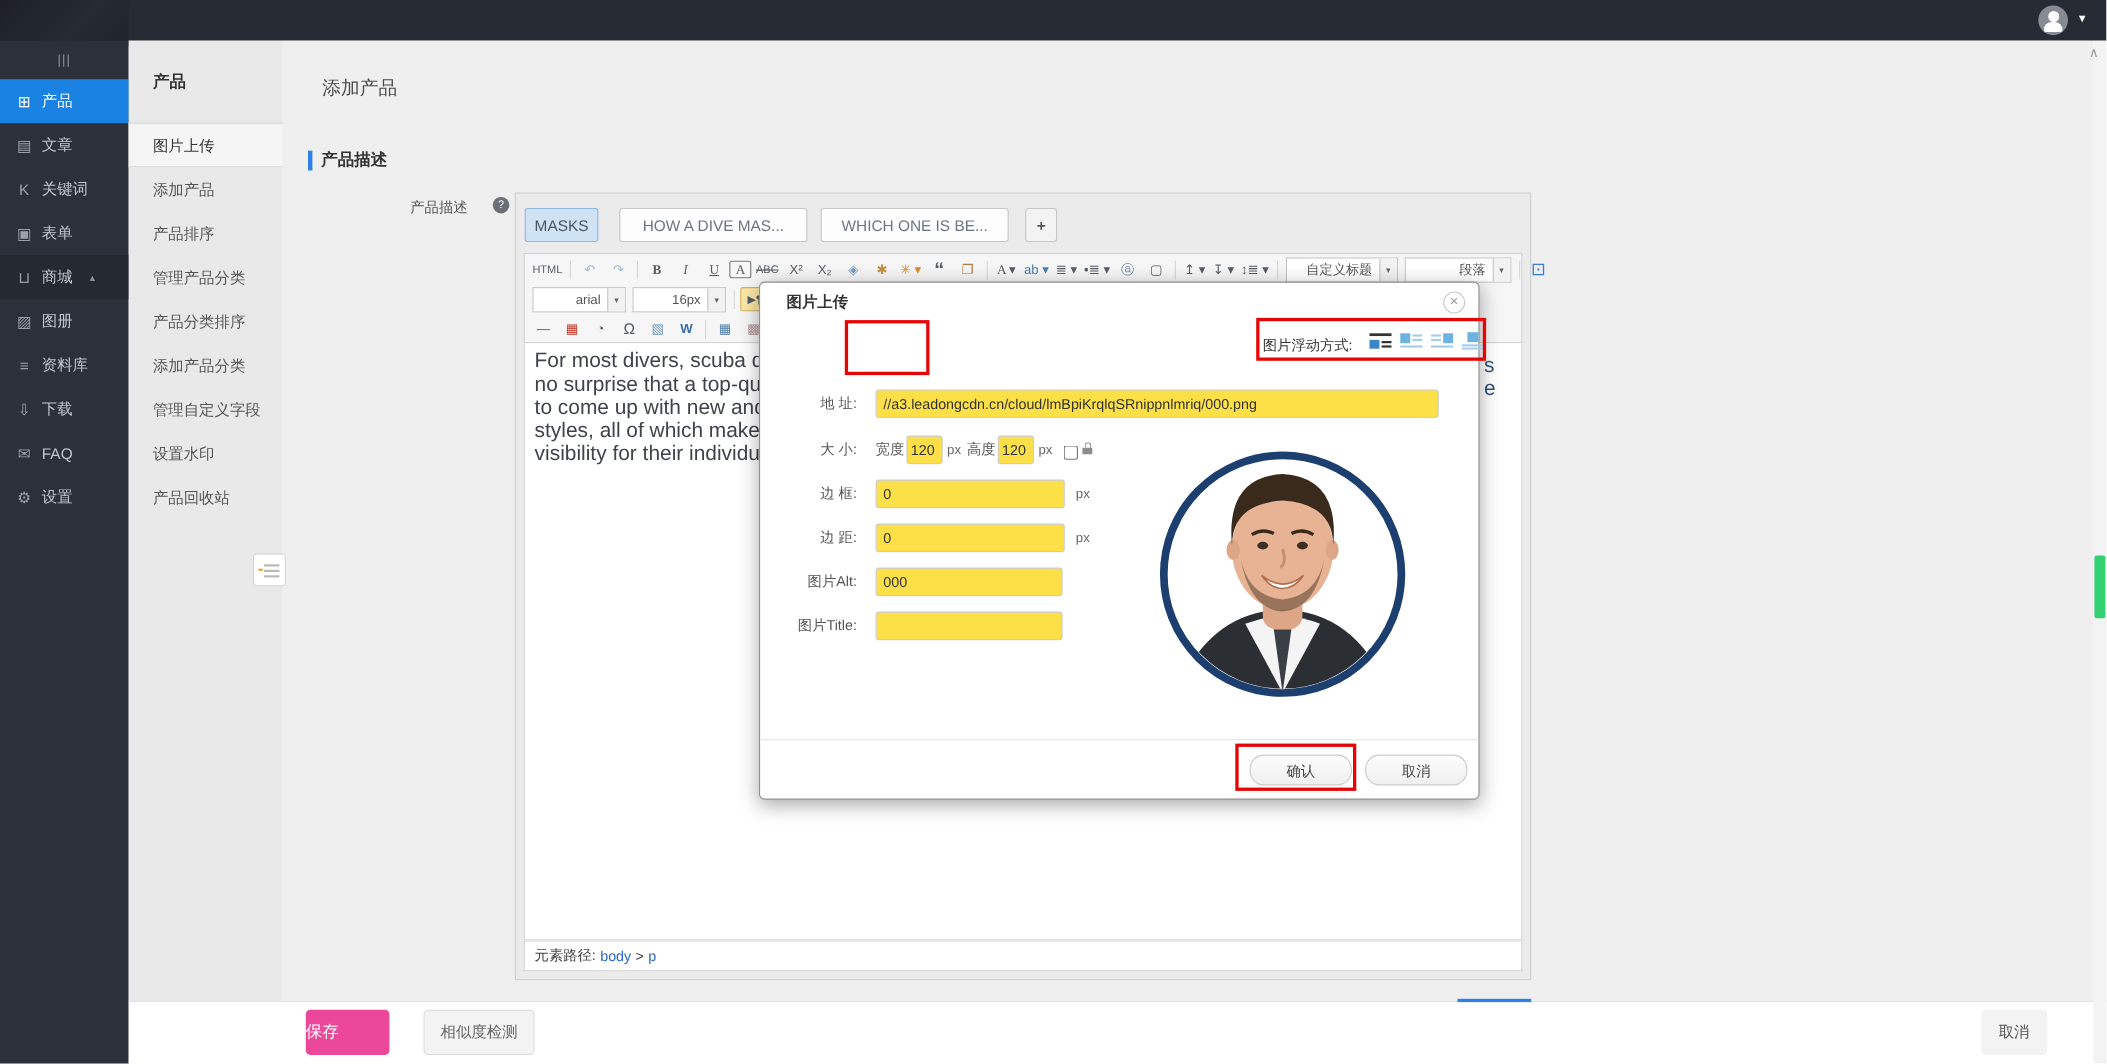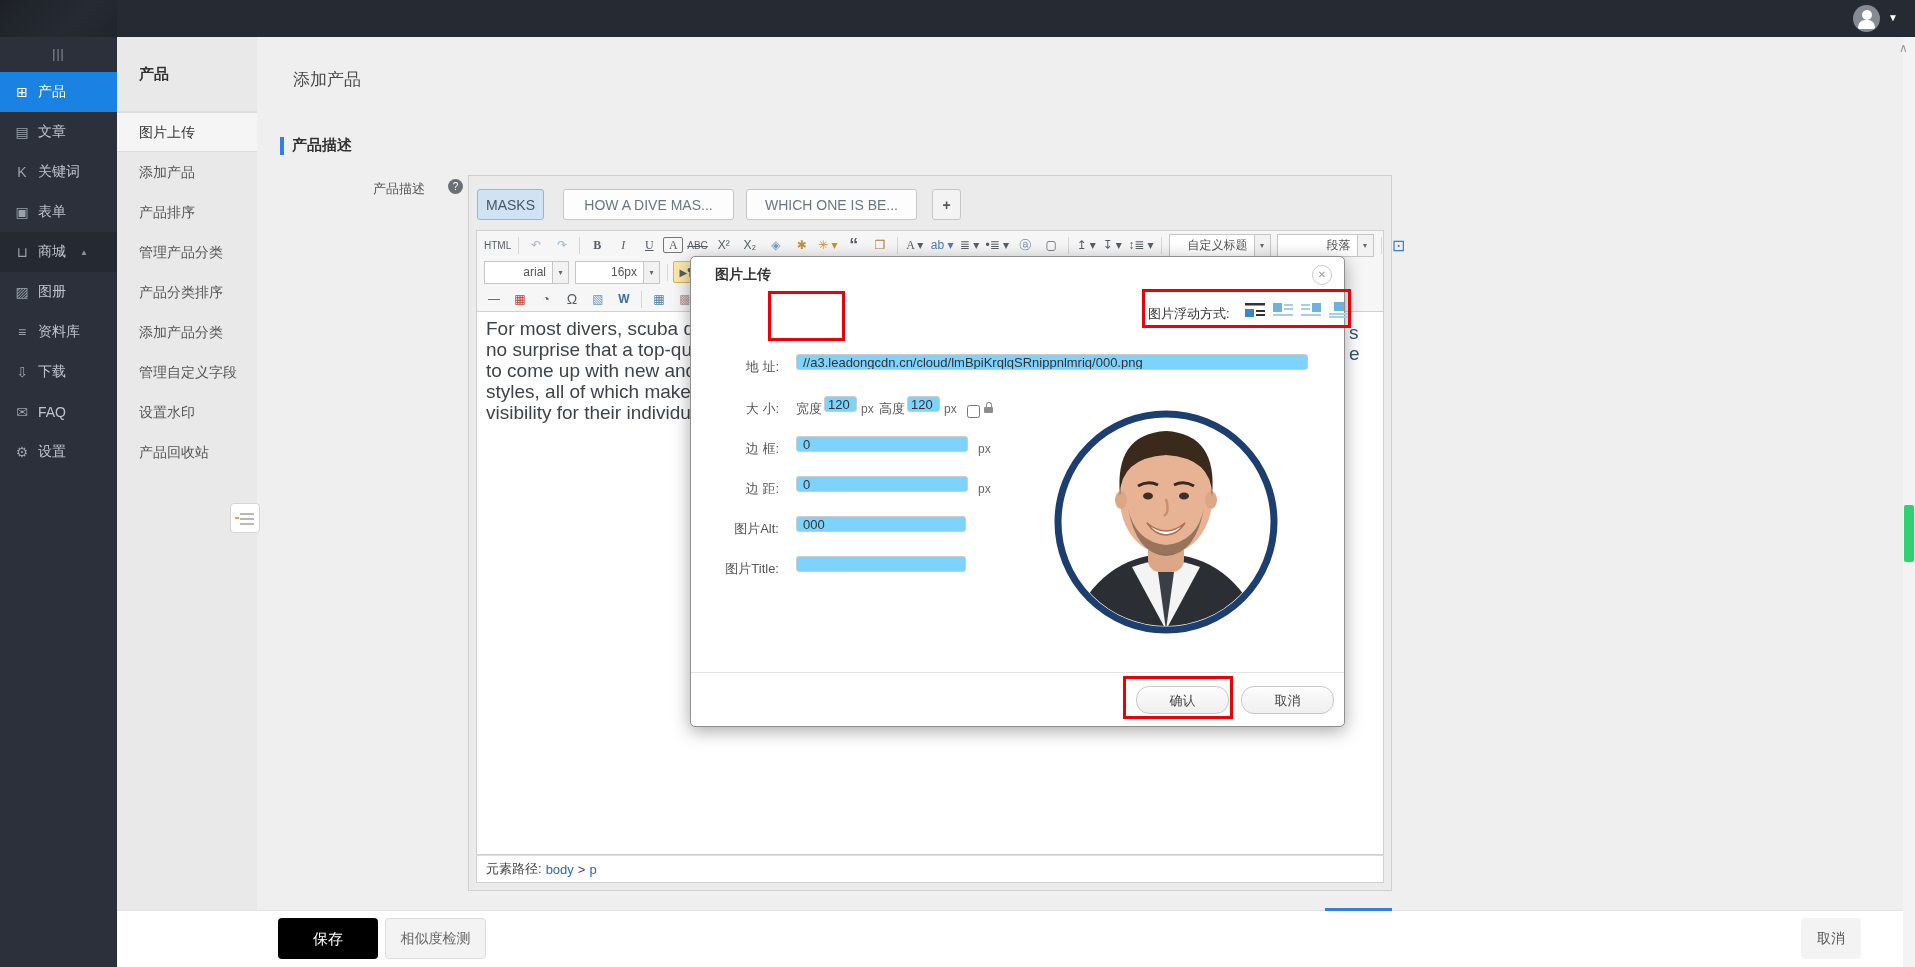--- a/index.html
+++ b/index.html
@@ -80,39 +80,39 @@
   .dlg-close{position:absolute;right:12px;top:8px;width:18px;height:18px;border:1px solid #c9c9c9;border-radius:50%;
              color:#9a9a9a;font-size:10px;line-height:17px;text-align:center;cursor:pointer;}
   .dlg-tabrow{position:absolute;left:0;top:36px;width:100%;height:38px;border-bottom:1px solid #ccc;box-sizing:border-box;}
   .dtab{position:absolute;top:1px;height:37px;width:66px;border:1px solid #ccc;background:#f2f2f2;color:#333;
         font-size:13px;display:flex;align-items:center;justify-content:center;box-sizing:border-box;cursor:pointer;}
   .dtab.active{background:#fff;border-bottom-color:#fff;}
   .float-label{position:absolute;left:457px;top:48px;font-size:13px;color:#333;}
   .float-icons{position:absolute;left:553px;top:44px;display:flex;gap:6px;}
   .float-icons svg{cursor:pointer;}
   .flabel{position:absolute;left:8px;width:80px;text-align:right;font-size:13px;color:#555;line-height:26px;}
-  .inp{position:absolute;height:16px;border:1px solid #ccc;border-radius:3px;font-size:13px;color:#333;
-       padding:0 6px;box-sizing:border-box;font-family:"Liberation Sans",sans-serif;background:#7dd3fc;}
+  .inp{position:absolute;height:26px;border:1px solid #ccc;border-radius:3px;font-size:13px;color:#333;
+       padding:0 6px;box-sizing:border-box;font-family:"Liberation Sans",sans-serif;background:#fde047;}
   .unit{position:absolute;font-size:12px;color:#666;line-height:26px;}
   .sizetext{position:absolute;font-size:13px;color:#555;line-height:26px;}
   .lockbox{position:absolute;width:13px;height:13px;}
   .lock-body{position:absolute;left:2px;top:6px;width:9px;height:6px;background:#8d8d8d;border-radius:1px;}
   .lock-arc{position:absolute;left:3.5px;top:1px;width:6px;height:6px;border:1.5px solid #8d8d8d;border-bottom:none;border-radius:4px 4px 0 0;box-sizing:border-box;}
   .preview{position:absolute;left:345px;top:147px;width:260px;height:238px;background:#fff;}
   .dlg-divider{position:absolute;left:0;top:415px;width:100%;border-top:1px solid #e3e3e3;}
   .btn-dlg{position:absolute;top:429px;width:93px;height:28px;border:1px solid #c9c9c9;border-radius:13px;
            background:linear-gradient(#fdfdfd,#efefef);font-size:13px;color:#444;text-align:center;line-height:27px;cursor:pointer;box-sizing:border-box;}
 
   
   .redbox{border:3px solid #e60505;box-sizing:border-box;z-index:60;pointer-events:none;}
 
   
   .footer{left:117px;top:910px;width:1798px;height:57px;background:#fff;border-top:1px solid #e3e3e3;box-sizing:border-box;}
-  .btn-save{left:278px;top:918px;width:100px;height:41px;background:#000000;color:#fff;font-size:15px;border-radius:4px;
-            text-align:center;line-height:41px;cursor:pointer;}
+  .btn-save{left:278px;top:918px;width:76px;height:41px;background:#ec4899;color:#fff;font-size:15px;border-radius:4px;
+            line-height:41px;cursor:pointer;}
   .btn-sim{left:385px;top:918px;width:101px;height:41px;background:#f3f3f3;border:1px solid #ddd;border-radius:4px;color:#666;
            font-size:14px;text-align:center;line-height:39px;box-sizing:border-box;cursor:pointer;}
   .btn-cancel-page{left:1801px;top:918px;width:60px;height:41px;background:#f3f3f3;border-radius:4px;color:#555;
            font-size:14px;text-align:center;line-height:41px;cursor:pointer;}
   .blue-line{left:1325px;top:908px;width:67px;height:3px;background:#2f81e8;}
 
   
   .scrolltrack{left:1903px;top:37px;width:12px;height:930px;background:#f3f3f3;z-index:6;}
   .scrollthumb{position:absolute;left:1px;top:468px;width:10px;height:57px;background:#33cf73;border-radius:2px;}
 </style>

